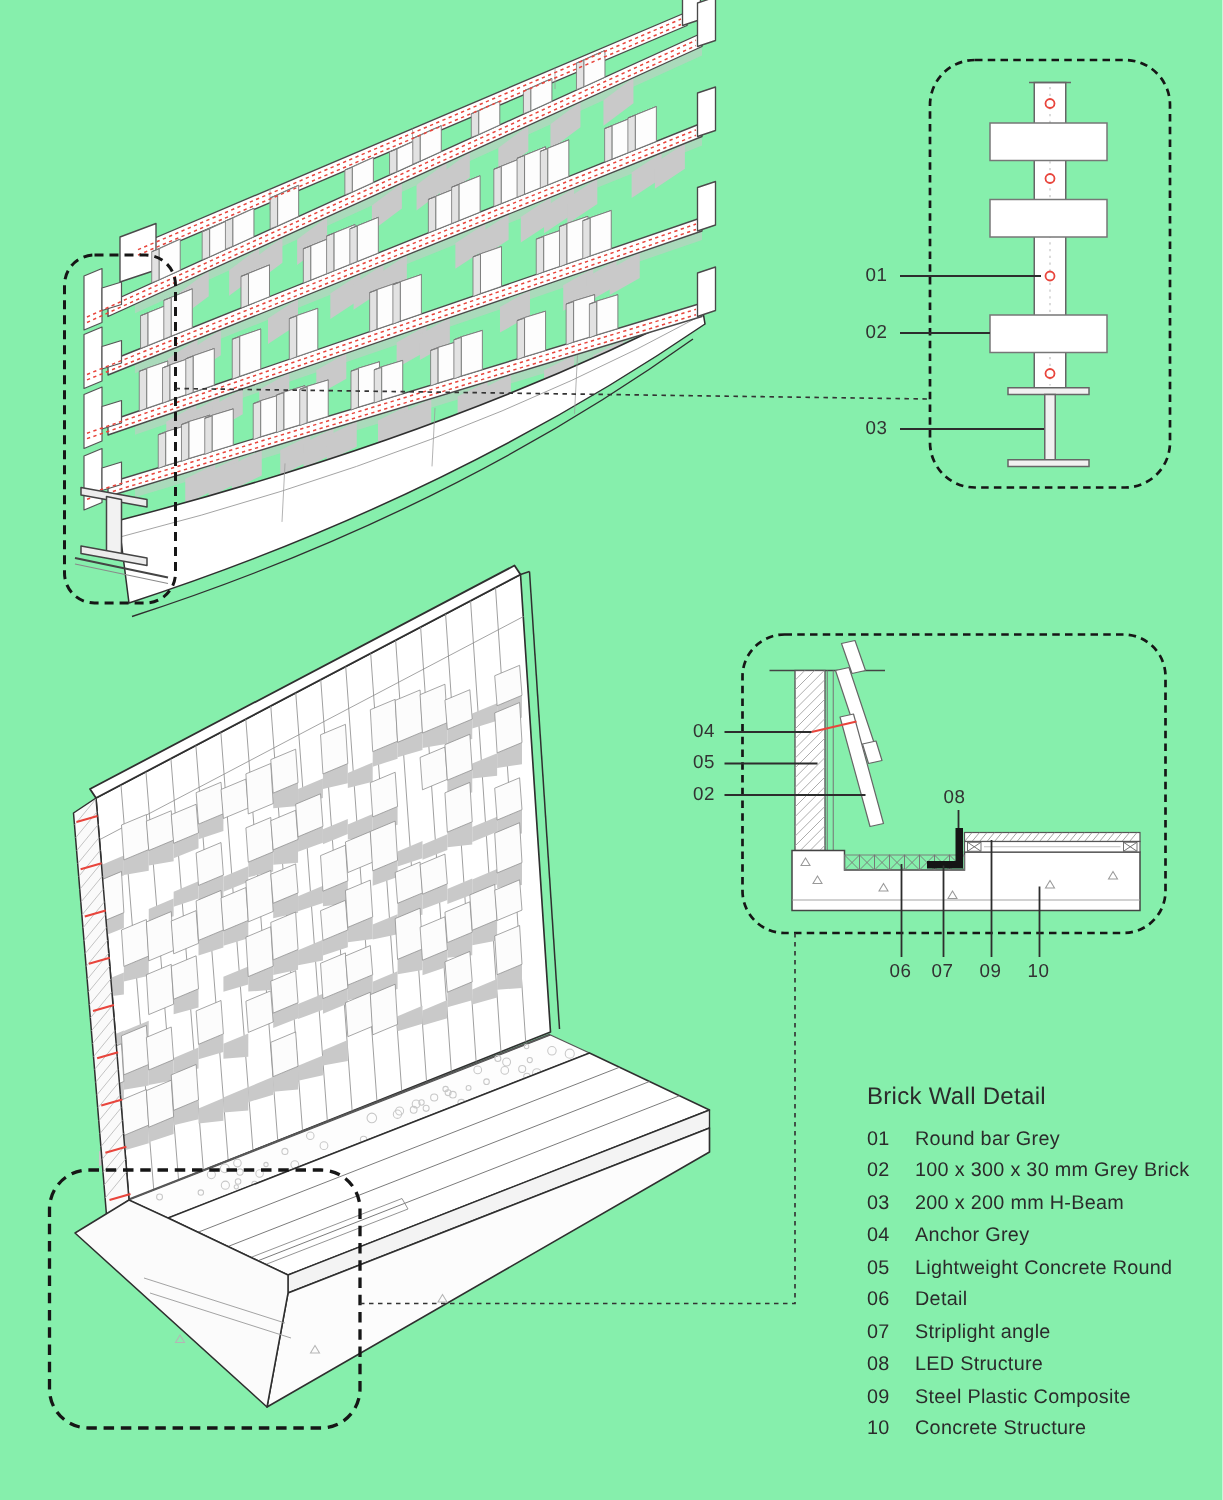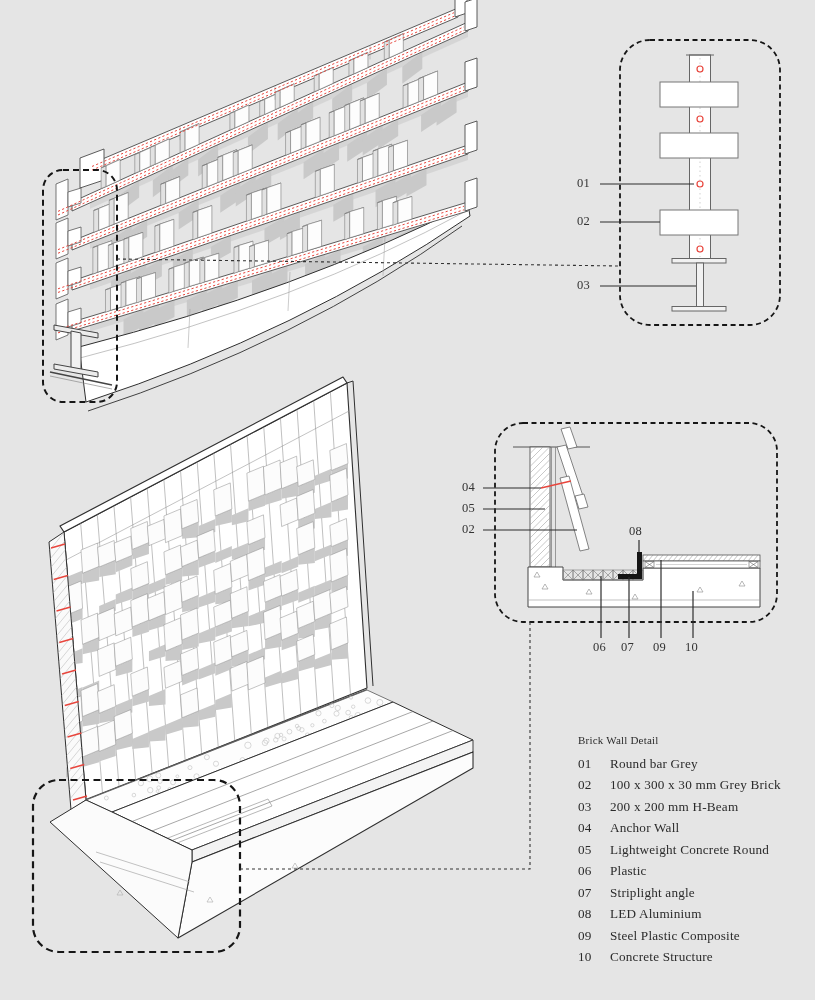--- a/index.html
+++ b/index.html
@@ -1,22 +1,22 @@
 <!DOCTYPE html>
 <html><head>
 <meta charset="utf-8">
 <style>
   html,body{margin:0;padding:0;background:#ffffff;}
-  .page{position:relative;width:815px;height:1000px;background:#e5e5e5;overflow:hidden;
-        font-family:Liberation Serif, serif;}
+  .page{position:relative;width:815px;height:1000px;background:#86efac;overflow:hidden;
+        font-family:Liberation Sans, sans-serif;}
   #art{position:absolute;left:0;top:0;}
   .anno{position:absolute;font-size:12.5px;color:#333;letter-spacing:.3px;line-height:13px;
         white-space:nowrap;}
   .legend{position:absolute;left:578px;top:719px;width:230px;color:#2b2b2b;}
-  .legend-title{font-size:11px;color:#2b2b2b;margin:15px 0 10px 0;letter-spacing:.2px;}
+  .legend-title{font-size:16px;color:#2b2b2b;margin:4px 0 10px 0;letter-spacing:.2px;}
   .legend-grid{display:grid;grid-template-columns:32px auto;grid-auto-rows:21.45px;
                font-size:13.2px;align-items:start;letter-spacing:.2px;}
   .legend-grid span{display:block;}
 </style>
 </head>
 <body>
 
 <div class="page">
 
   <svg id="art" width="815" height="1000" viewBox="0 0 815 1000">
@@ -687,28 +687,28 @@
   <div class="legend">
     <div class="legend-title">Brick Wall Detail</div>
     <div class="legend-grid">
       <span>01</span>
       <span>Round bar Grey</span>
       <span>02</span>
       <span>100 x 300 x 30 mm Grey Brick</span>
       <span>03</span>
       <span>200 x 200 mm H-Beam</span>
       <span>04</span>
-      <span>Anchor Wall</span>
+      <span>Anchor Grey</span>
       <span>05</span>
       <span>Lightweight Concrete Round</span>
       <span>06</span>
-      <span>Plastic</span>
+      <span>Detail</span>
       <span>07</span>
       <span>Striplight angle</span>
       <span>08</span>
-      <span>LED Aluminium</span>
+      <span>LED Structure</span>
       <span>09</span>
       <span>Steel Plastic Composite</span>
       <span>10</span>
       <span>Concrete Structure</span>
     </div>
   </div>
 </div>
 
 </body></html>

